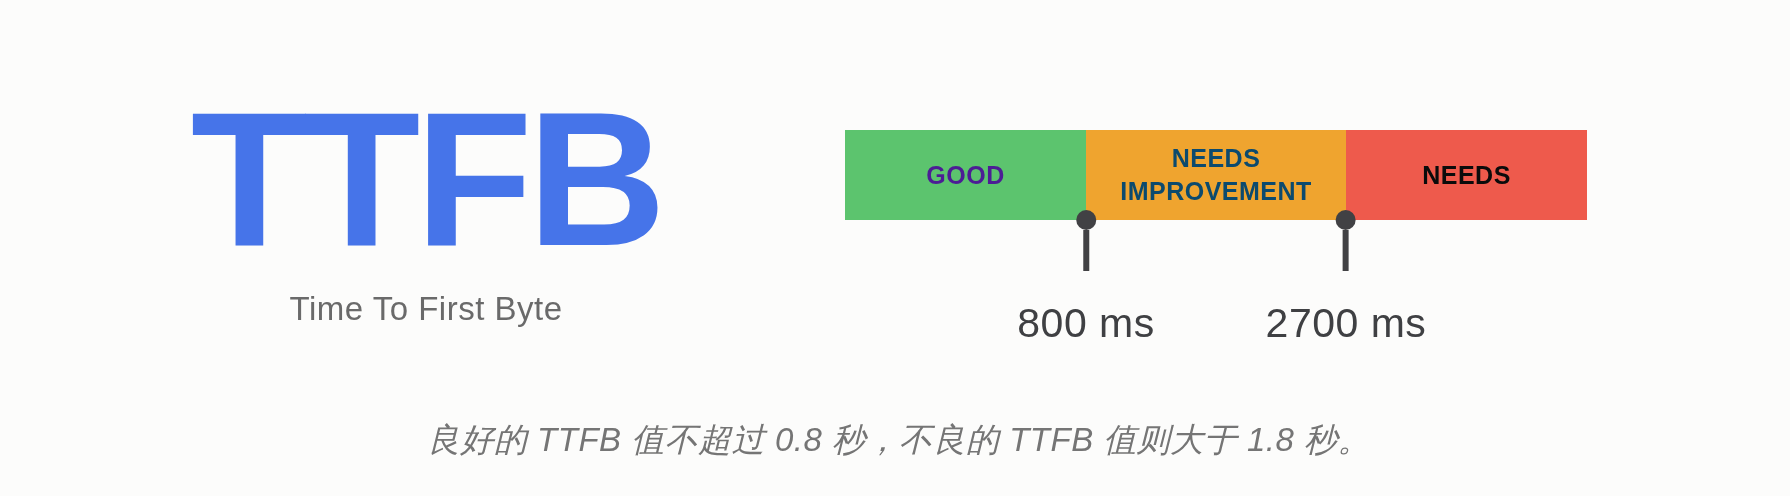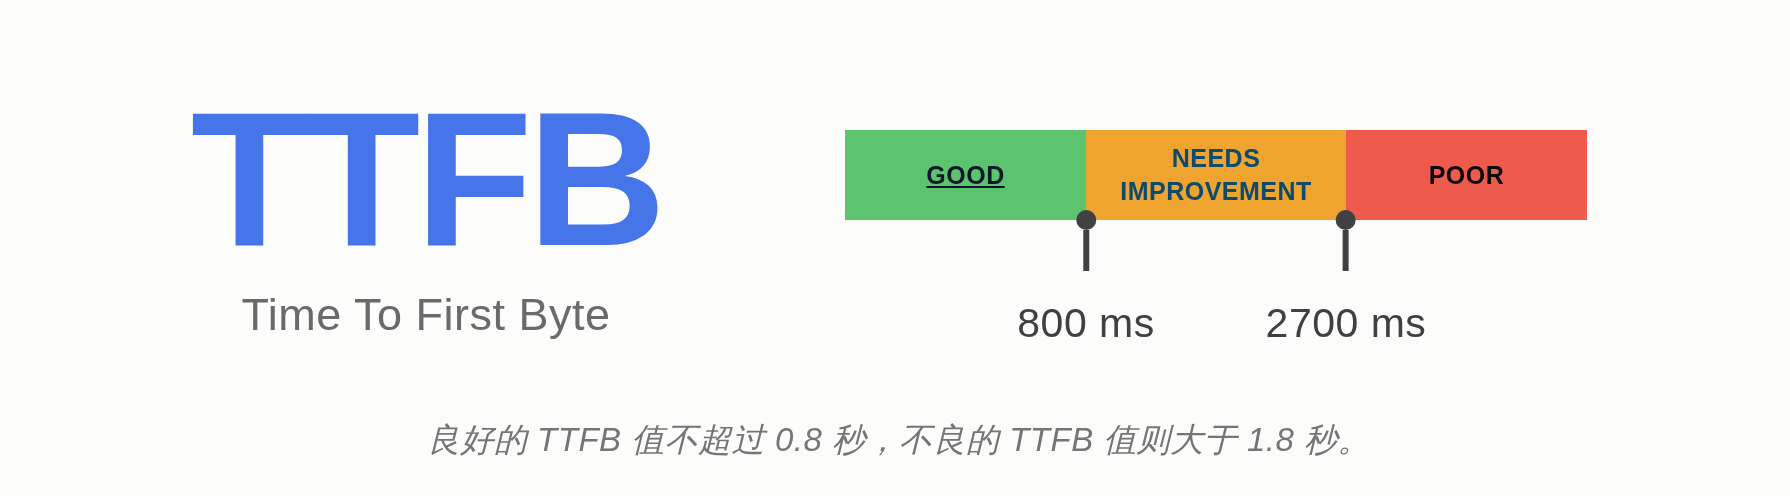--- a/index.html
+++ b/index.html
@@ -34,21 +34,21 @@
     line-height: 1;
     font-weight: bold;
     letter-spacing: -5px;
   }
   .hero-name {
     position: absolute;
     left: 0;
     right: 0;
     top: 292px;
     text-align: center;
-    font-size: 45px;
+    font-size: 33px;
     line-height: 1;
     letter-spacing: 0.5px;
   }
 
   
   .scale {
     position: absolute;
     left: 845px;
     top: 130px;
     width: 742px;
@@ -120,27 +120,27 @@
 <div class="page" style="background: rgb(252, 252, 251);">
 
   <div class="hero">
     <div class="hero-abbr" style="color: rgb(70, 116, 233);">TTFB</div>
     <div class="hero-name" style="color: rgb(106, 106, 106);">Time To First Byte</div>
   </div>
 
   <div class="scale">
     <div class="segments">
       <div class="segment" style="background: rgb(92, 196, 110); width: 241px;">
-        <span class="segment-label" style="color: #0f172a; text-decoration: underline;">GOOD</span>
+        <span class="segment-label" style="color: #4c1d95;">GOOD</span>
       </div>
       <div class="segment" style="background: rgb(239, 164, 47); width: 260px;">
         <span class="segment-label" style="color: #0c4a6e;">NEEDS IMPROVEMENT</span>
       </div>
       <div class="segment" style="background: rgb(238, 90, 76); width: 241px;">
-        <span class="segment-label" style="color: rgb(11, 11, 11);">POOR</span>
+        <span class="segment-label" style="color: rgb(11, 11, 11);">NEEDS</span>
       </div>
     </div>
 
     <div class="marker" style="left: 241px;">
       <div class="marker-dot" style="background: rgb(65, 65, 68);"></div>
       <div class="marker-stem" style="background: rgb(65, 65, 68);"></div>
       <div class="marker-label" style="color: rgb(63, 64, 67);">800 ms</div>
     </div>
 
     <div class="marker" style="left: 501px;">

